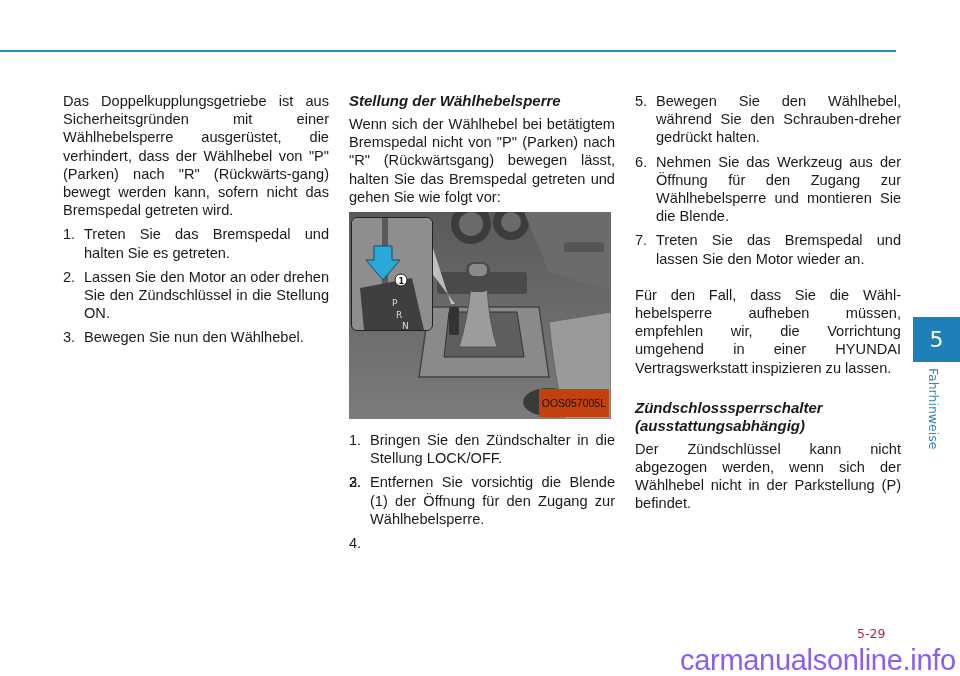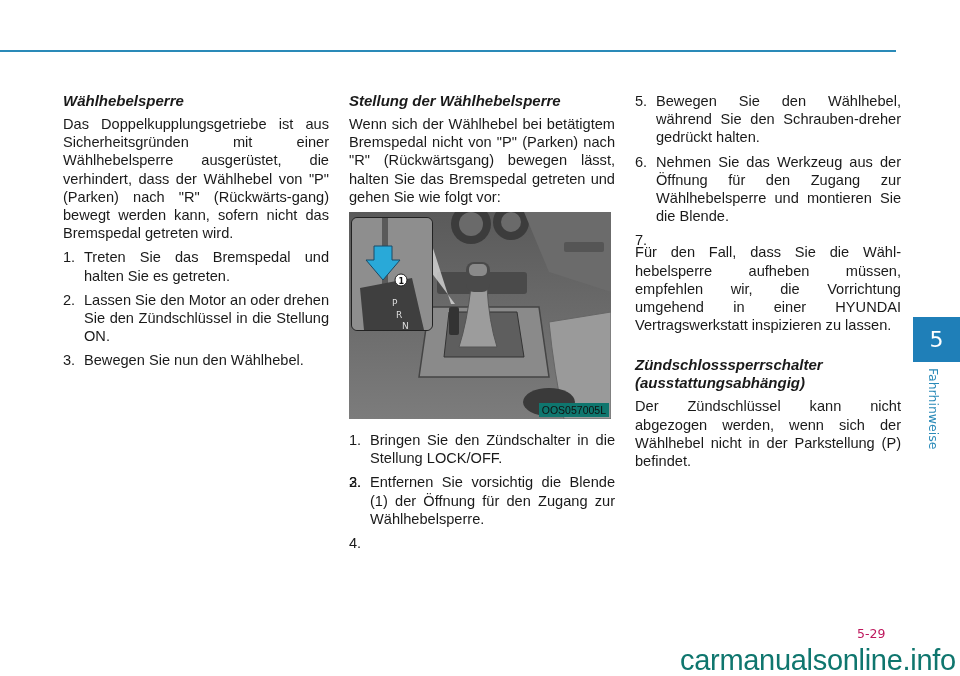--- a/index.html
+++ b/index.html
@@ -9,36 +9,35 @@
   .col { position:absolute; top:92px; width:266px; font-size:14.6px; line-height:18.2px; }
   .col1 { left:63px; }
   .col2 { left:349px; }
   .col3 { left:635px; }
   h3 { margin:0 0 5px 0; font-size:15px; font-weight:bold; font-style:italic; line-height:18px; }
   p { margin:0 0 6px 0; text-align:justify; }
   ol { list-style:none; margin:0; padding:0; }
   ol li { position:relative; padding-left:21px; margin-bottom:6px; text-align:justify; }
   ol li .num { position:absolute; left:0; top:0; }
   .figure { position:relative; width:262px; height:207px; margin:6px 0 12px 0; background:#6e6e6e; overflow:hidden; }
-  .fig-caption { position:absolute; right:2px; bottom:2px; background:#0f766e; color:#111; font-size:10.5px; padding:1px 3px; line-height:12px; }
+  .fig-caption { position:absolute; right:2px; bottom:2px; background:#c2410c; color:#111; font-size:10.5px; padding:8px 3px; line-height:12px; }
   .inset { position:absolute; left:2px; top:5px; width:80px; height:112px; background:#8a8a8a; border:1px solid #222; border-radius:6px; }
   .tab-box { position:absolute; left:913px; top:317px; width:47px; height:45px; background:#1f7fb8; color:#fff;
              font-size:22px; font-family:"DejaVu Sans", sans-serif; display:flex; align-items:center; justify-content:center; }
   .tab-label { position:absolute; left:921px; top:368px; width:20px; height:90px; color:#2a8ab8;
                font-family:"DejaVu Sans", sans-serif; font-size:12.5px; writing-mode:vertical-rl; }
   .page-num { position:absolute; left:857px; top:626px; font-family:"DejaVu Sans", sans-serif; font-size:12.5px; color:#be185d; }
-  .watermark { position:absolute; left:680px; top:644px; font-family:"Liberation Sans", sans-serif; font-size:29px; color:#0f766e; letter-spacing:-0.3px; }
+  .watermark { position:absolute; left:680px; top:644px; font-family:"Liberation Sans", sans-serif; font-size:29px; color:#8b5cf6; letter-spacing:-0.3px; }
 </style>
 </head>
 <body>
 
 <div class="top-rule"></div>
 
 <div class="col col1">
-  <h3>Wählhebelsperre</h3>
   <p>Das Doppelkupplungsgetriebe ist aus Sicherheitsgründen mit einer Wählhebelsperre ausgerüstet, die verhindert, dass der Wählhebel von "P" (Parken) nach "R" (Rückwärts-gang) bewegt werden kann, sofern nicht das Bremspedal getreten wird.</p>
   <ol>
     <li><span class="num">1.</span><span>Treten Sie das Bremspedal und halten Sie es getreten.</span></li>
     <li><span class="num">2.</span><span>Lassen Sie den Motor an oder drehen Sie den Zündschlüssel in die Stellung ON.</span></li>
     <li><span class="num">3.</span><span style="white-space:nowrap;">Bewegen Sie nun den Wählhebel.</span></li>
   </ol>
 </div>
 
 <div class="col col2">
   <h3>Stellung der Wählhebelsperre</h3>
@@ -99,21 +98,21 @@
     <li><span class="num">2.</span></li>
     <li><span class="num">3.</span><span>Entfernen Sie vorsichtig die Blende (1) der Öffnung für den Zugang zur Wählhebelsperre.</span></li>
     <li><span class="num">4.</span></li>
   </ol>
 </div>
 
 <div class="col col3">
   <ol>
     <li><span class="num">5.</span><span>Bewegen Sie den Wählhebel, während Sie den Schrauben-dreher gedrückt halten.</span></li>
     <li><span class="num">6.</span><span>Nehmen Sie das Werkzeug aus der Öffnung für den Zugang zur Wählhebelsperre und montieren Sie die Blende.</span></li>
-    <li><span class="num">7.</span></li>
+    <li><span class="num">7.</span><span>Treten Sie das Bremspedal und lassen Sie den Motor wieder an.</span></li>
   </ol>
   <p style="margin-top:18px;">Für den Fall, dass Sie die Wähl-hebelsperre aufheben müssen, empfehlen wir, die Vorrichtung umgehend in einer HYUNDAI Vertragswerkstatt inspizieren zu lassen.</p>
   <h3 style="margin-top:22px;">Zündschlosssperrschalter (ausstattungsabhängig)</h3>
   <p>Der Zündschlüssel kann nicht abgezogen werden, wenn sich der Wählhebel nicht in der Parkstellung (P) befindet.</p>
 </div>
 
 <div class="tab-box">
   <span>5</span>
 </div>
 <div class="tab-label">Fahrhinweise</div>

